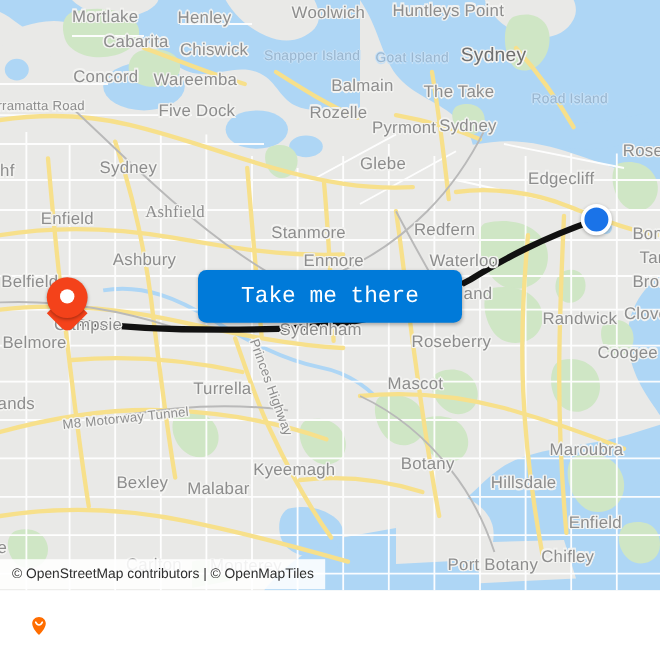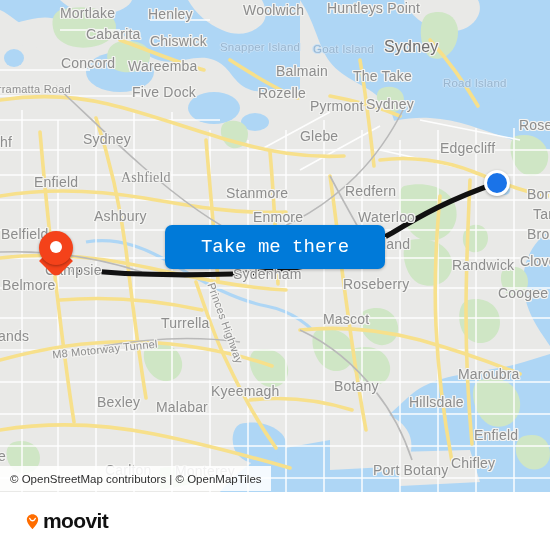--- a/index.html
+++ b/index.html
@@ -341,17 +341,16 @@
   </div>
 
   <div id="footer">
     <div id="brand">
       <span class="bpin">
         <svg viewBox="0 0 24 24" width="17" height="17" aria-hidden="true">
           <path d="M12 1.6c-4.4 0-8 3.4-8 7.7 0 5.6 6.6 12.1 7.4 12.9a.85.85 0 0 0 1.2 0c.8-.8 7.4-7.3 7.4-12.9 0-4.3-3.6-7.7-8-7.7z" fill="#ff6d00"></path>
           <path d="M8.1 7.7c1 2.2 2.3 3.3 3.9 3.3s2.9-1.1 3.9-3.3" fill="none" stroke="#ffffff" stroke-width="1.9" stroke-linecap="round"></path>
         </svg>
       </span>
-      <span class="btext">moovit</span>
     </div>
   </div>
 
 </div>
 
 </body></html>

